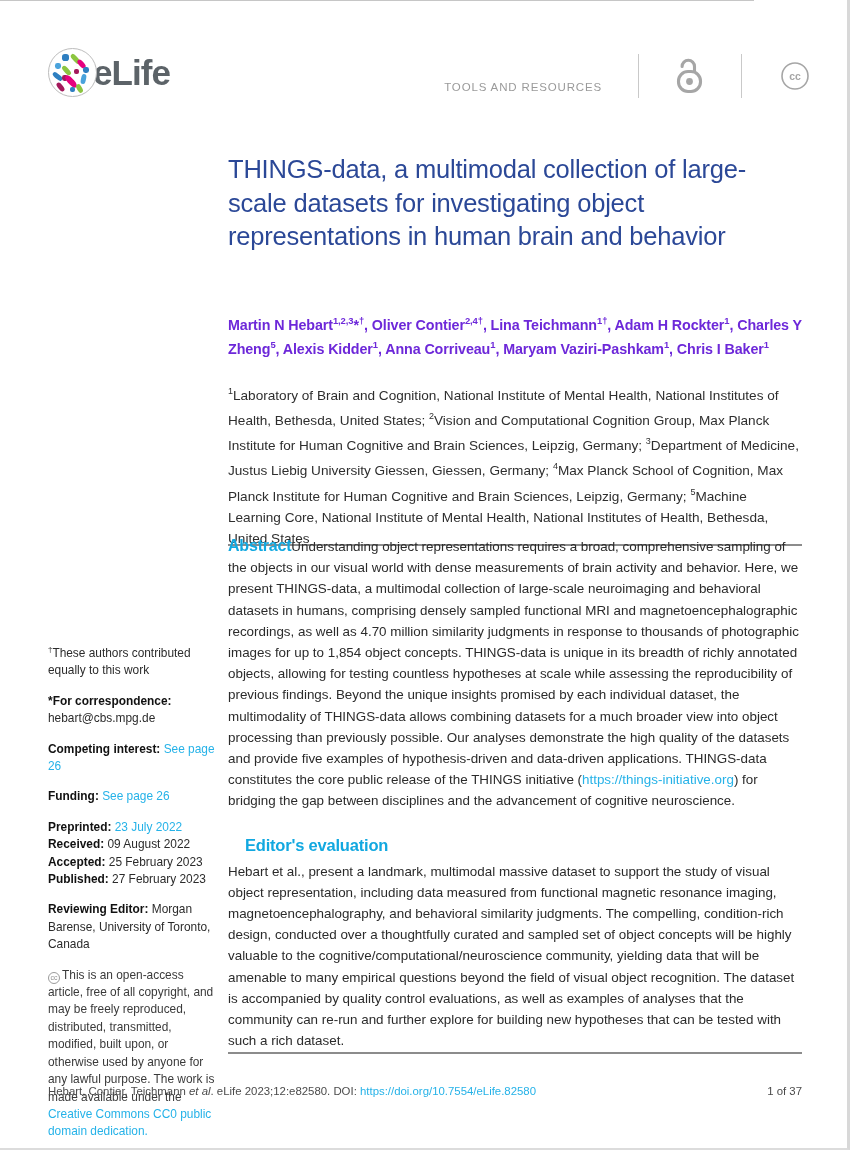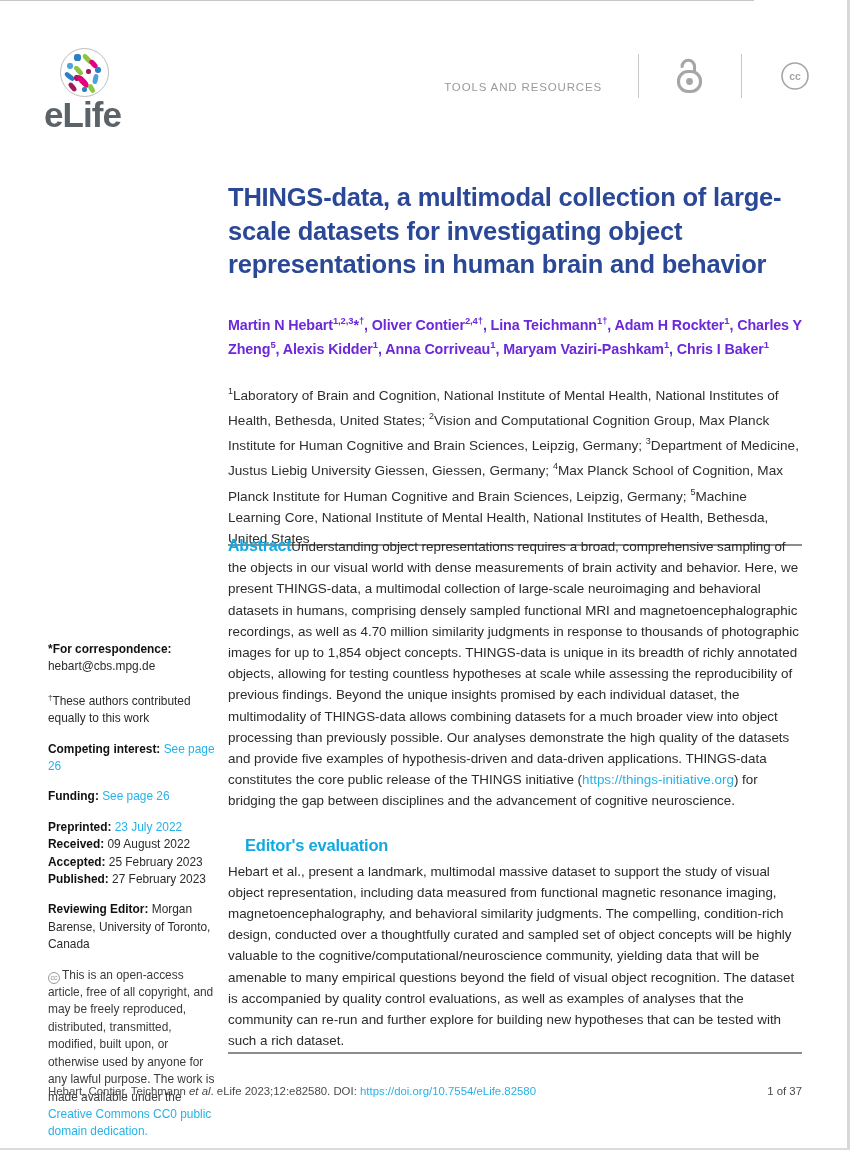--- a/index.html
+++ b/index.html
@@ -28,21 +28,20 @@
     left: 48px;
     top: 44px;
     width: 762px;
     height: 62px;
   }
   .logo-wrap {
     position: absolute;
     left: 0; top: 4px;
     display: flex;
     align-items: center;
-    flex-direction: column;
   }
   .logo-mark {
     width: 47px; height: 47px;
     border-radius: 50%;
     border: 1.6px solid #bdbdbd;
     position: relative;
     background: #fff;
     overflow: hidden;
     flex: none;
   }
@@ -80,25 +79,25 @@
     height: 44px;
     background: #c9c9c9;
   }
   .oa-icon { padding: 0 34px; display:flex; align-items:center; }
   .cc-icon { padding-left: 38px; display:flex; align-items:center;}
 
   
   .title {
     position: absolute;
     left: 228px;
-    top: 164px;
+    top: 136px;
     width: 572px;
     font-size: 25.5px;
     line-height: 33.5px;
-    font-weight: bold;
+    font-weight: normal;
     color: #2b4897;
     letter-spacing: -0.2px;
   }
 
   
   .authors {
     position: absolute;
     left: 228px;
     top: 311px;
     width: 578px;
@@ -273,26 +272,26 @@
     </div>
 
     <div class="editor-block">
       <div class="h-editor">Editor's evaluation</div>
       <div class="editor-body">Hebart et al., present a landmark, multimodal massive dataset to support the study of visual object representation, including data measured from functional magnetic resonance imaging, magnetoencephalography, and behavioral similarity judgments. The compelling, condition-rich design, conducted over a thoughtfully curated and sampled set of object concepts will be highly valuable to the cognitive/computational/neuroscience community, yielding data that will be amenable to many empirical questions beyond the field of visual object recognition. The dataset is accompanied by quality control evaluations, as well as examples of analyses that the community can re-run and further explore for building new hypotheses that can be tested with such a rich dataset.</div>
     </div>
   </div>
 
   <div class="side">
     <div class="side-grp">
+      <span><sup>†</sup></span><span>These authors contributed equally to this work</span>
+    </div>
+
+    <div class="side-grp">
       <div><b>*For correspondence:</b></div>
       <div>hebart@cbs.mpg.de</div>
-    </div>
-
-    <div class="side-grp">
-      <span><sup>†</sup></span><span>These authors contributed equally to this work</span>
     </div>
 
     <div class="side-grp">
       <b>Competing interest:</b>
       <a class="lnk" href="#">See page 26</a>
     </div>
 
     <div class="side-grp">
       <b>Funding:</b>
       <a class="lnk" href="#">See page 26</a>

